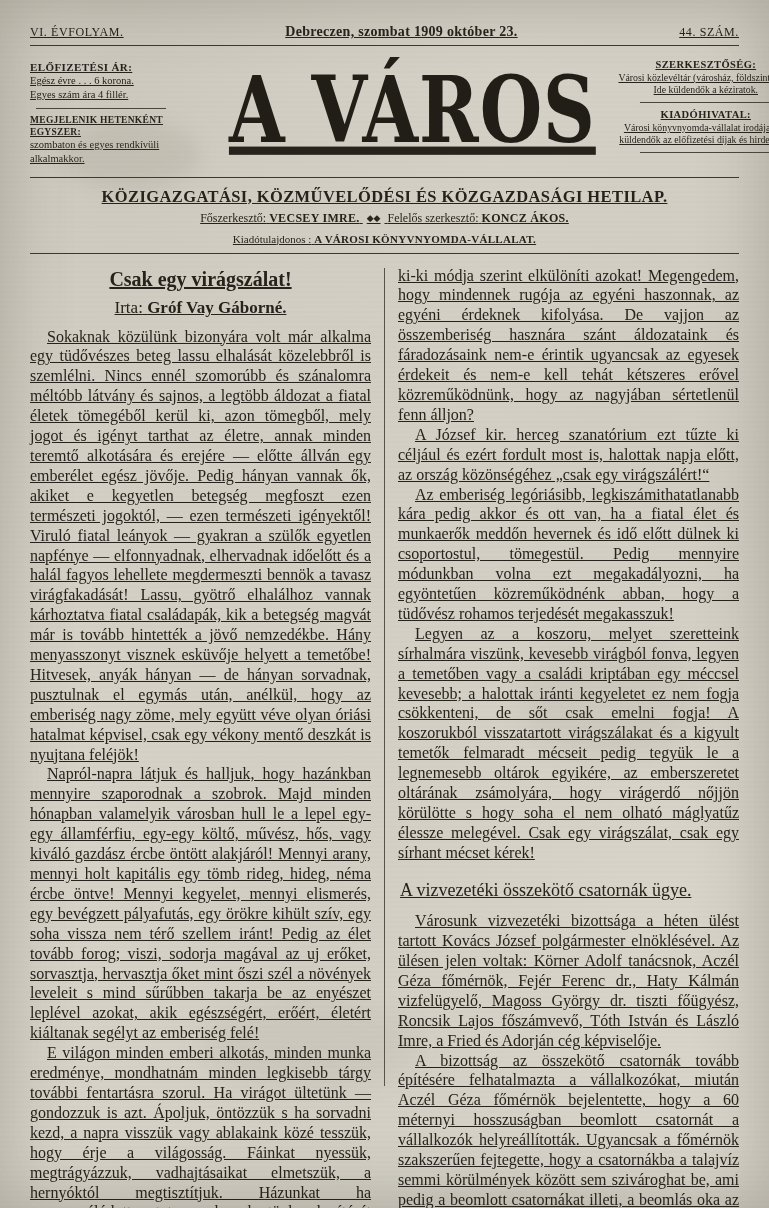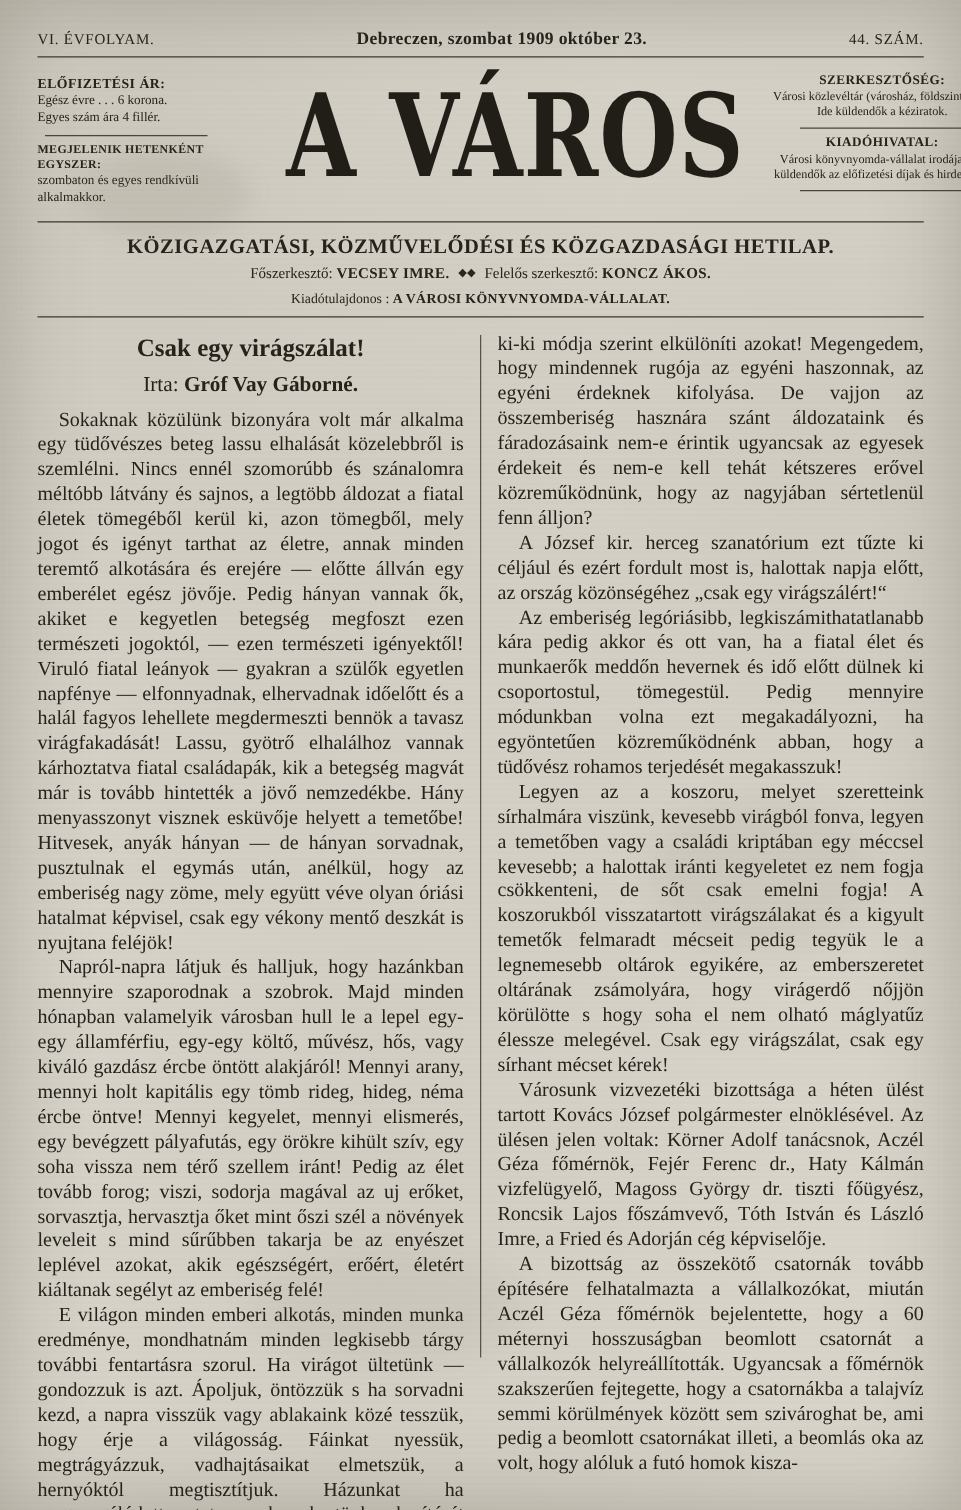--- a/index.html
+++ b/index.html
@@ -12,20 +12,21 @@
     background-color:#d8d4ca;
     background-image:
       radial-gradient(ellipse at 15% 8%, rgba(105,98,82,0.10), transparent 42%),
       radial-gradient(ellipse at 85% 30%, rgba(105,98,82,0.07), transparent 45%),
       radial-gradient(ellipse at 40% 80%, rgba(105,98,82,0.06), transparent 50%),
       repeating-linear-gradient(0deg, rgba(0,0,0,0.012) 0 2px, transparent 2px 5px);
     box-shadow: inset 0 0 70px rgba(70,62,48,0.30);
     overflow:hidden;
     font-family:"Liberation Serif", serif;
     color:#26231d;
+    text-decoration:underline;
   }
   .stain{position:absolute;border-radius:50%;pointer-events:none;}
   .stain.s1{left:60px;top:120px;width:140px;height:70px;background:rgba(110,100,78,0.10);filter:blur(9px);}
   .stain.s2{left:520px;top:640px;width:180px;height:120px;background:rgba(110,100,78,0.07);filter:blur(12px);}
   .stain.s3{left:200px;top:1000px;width:220px;height:90px;background:rgba(110,100,78,0.06);filter:blur(12px);}
 
   .topline{display:flex;justify-content:space-between;align-items:baseline;}
   .topline .side{font-size:12px;letter-spacing:0.6px;}
   .topline .dateline{font-size:14px;font-weight:700;letter-spacing:0.3px;}
   .rule{border-top:1.6px solid #3c3831;margin:5px 0 0 0;}
@@ -137,18 +138,19 @@
     </div>
 
     <div class="col-divider"></div>
 
     <div class="col">
       <p class="no-indent">ki-ki módja szerint elkülöníti azokat! Megengedem, hogy mindennek rugója az egyéni haszonnak, az egyéni érdeknek kifolyása. De vajjon az összemberiség hasznára szánt áldozataink és fáradozásaink nem-e érintik ugyancsak az egyesek érdekeit és nem-e kell tehát kétszeres erővel közreműködnünk, hogy az nagyjában sértetlenül fenn álljon?</p>
       <p>A József kir. herceg szanatórium ezt tűzte ki céljául és ezért fordult most is, halottak napja előtt, az ország közönségéhez „csak egy virágszálért!“</p>
       <p>Az emberiség legóriásibb, legkiszámithatatlanabb kára pedig akkor és ott van, ha a fiatal élet és munkaerők meddőn hevernek és idő előtt dülnek ki csoportostul, tömegestül. Pedig mennyire módunkban volna ezt megakadályozni, ha egyöntetűen közreműködnénk abban, hogy a tüdővész rohamos terjedését megakasszuk!</p>
       <p>Legyen az a koszoru, melyet szeretteink sírhalmára viszünk, kevesebb virágból fonva, legyen a temetőben vagy a családi kriptában egy méccsel kevesebb; a halottak iránti kegyeletet ez nem fogja csökkenteni, de sőt csak emelni fogja! A koszorukból visszatartott virágszálakat és a kigyult temetők felmaradt mécseit pedig tegyük le a legnemesebb oltárok egyikére, az emberszeretet oltárának zsámolyára, hogy virágerdő nőjjön körülötte s hogy soha el nem olható máglyatűz élessze melegével. Csak egy virágszálat, csak egy sírhant mécset kérek!</p>
 
+      <h3 class="section-title">A vizvezetéki összekötő csatornák ügye.</h3>
 
       <p>Városunk vizvezetéki bizottsága a héten ülést tartott Kovács József polgármester elnöklésével. Az ülésen jelen voltak: Körner Adolf tanácsnok, Aczél Géza főmérnök, Fejér Ferenc dr., Haty Kálmán vizfelügyelő, Magoss György dr. tiszti főügyész, Roncsik Lajos főszámvevő, Tóth István és László Imre, a Fried és Adorján cég képviselője.</p>
       <p>A bizottság az összekötő csatornák tovább építésére felhatalmazta a vállalkozókat, miután Aczél Géza főmérnök bejelentette, hogy a 60 méternyi hosszuságban beomlott csatornát a vállalkozók helyreállították. Ugyancsak a főmérnök szakszerűen fejtegette, hogy a csatornákba a talajvíz semmi körülmények között sem szivároghat be, ami pedig a beomlott csatornákat illeti, a beomlás oka az volt, hogy alóluk a futó homok kisza-</p>
     </div>
   </div>
 </div>
 
 </body></html>

